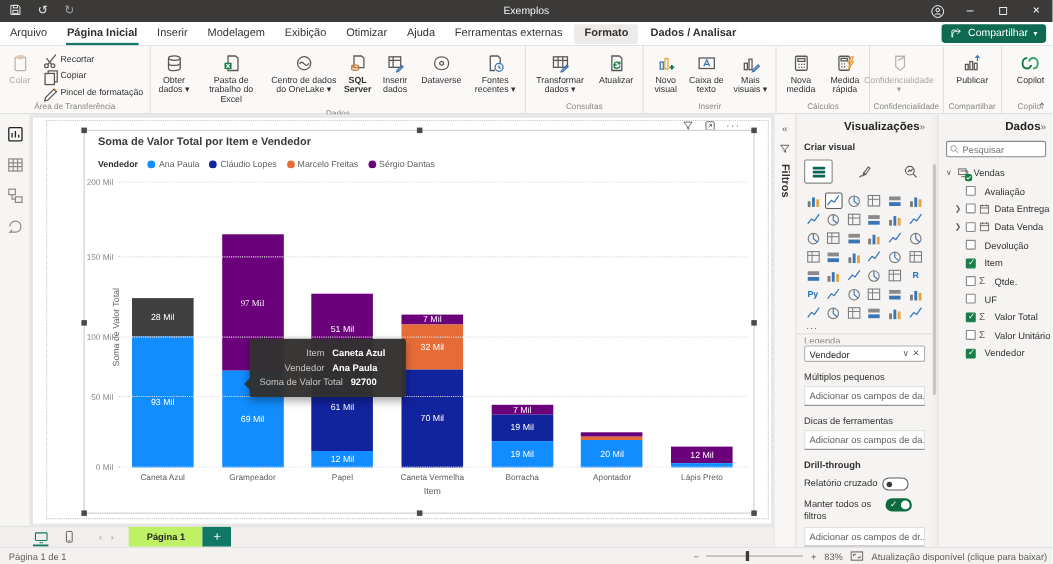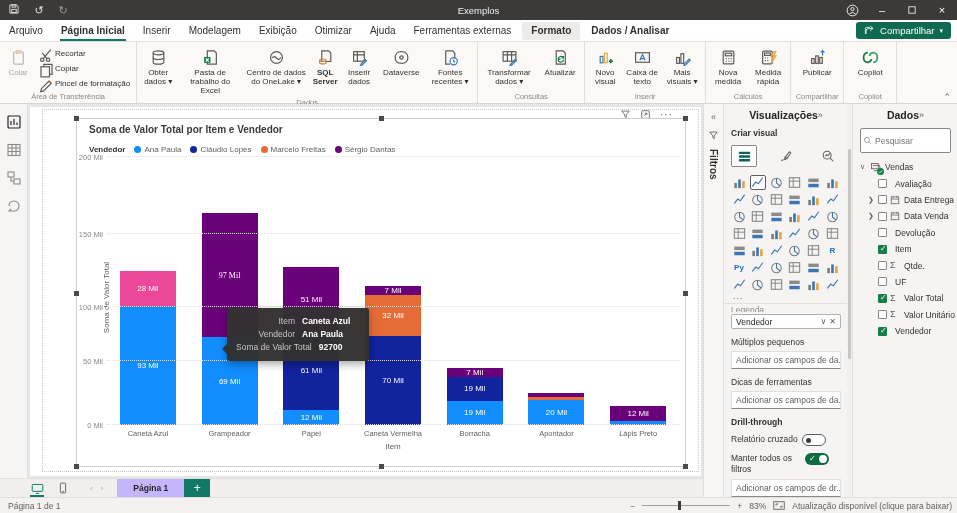--- a/index.html
+++ b/index.html
@@ -79,21 +79,21 @@
   .tt-label { flex:1; text-align:right; color:#c8c6c4; white-space:nowrap; }
   .tt-value { font-weight:bold; color:#fff; min-width:58px; text-align:left; white-space:nowrap; }
 
   
   .filtros-strip { position:absolute; left:703px; top:104px; width:20px; height:393px; background:#f8f7f6; border-left:1px solid #e1dfdd; display:flex; flex-direction:column; align-items:center; gap:8px; padding-top:8px; }
   .strip-chev { font-size:9px; color:#605e5c; }
   .strip-funnel { width:11px; height:11px; color:#605e5c; }
   .filtros-text { writing-mode:vertical-rl; font-size:10px; font-weight:bold; color:#323130; }
 
   .viz-panel { position:absolute; left:723px; top:104px; width:124px; height:393px; background:#f5f4f3; border-left:1px solid #e1dfdd; padding:5px 6px 0 7px; overflow:hidden; }
-  .panel-head { display:flex; justify-content:center; align-items:center; font-size:10.5px; font-weight:bold; color:#252423; }
+  .panel-head { display:flex; justify-content:flex-end; align-items:center; font-size:10.5px; font-weight:bold; color:#252423; }
   .panel-head .chev { font-size:9px; color:#605e5c; font-weight:normal; }
   .criar-visual { font-size:8.5px; font-weight:bold; color:#323130; margin-top:7px; }
   .viz-tabs { display:flex; align-items:center; gap:16px; margin-top:5px; height:26px; }
   .viz-tab { width:28px; height:22px; display:flex; align-items:center; justify-content:center; border-radius:2px; }
   .viz-tab.selected { background:#fff; border:1px solid #8a8886; }
   .gallery { margin-top:6px; display:grid; grid-template-columns:repeat(6,1fr); gap:2px 2px; }
   .gcell { width:16px; height:15px; display:flex; align-items:center; justify-content:center; border:1px solid transparent; border-radius:2px; }
   .gcell.selected { border-color:#605e5c; background:#fff; }
   .gtxt { font-size:8px; font-weight:bold; color:#1f6fc0; }
   .gallery-more { font-size:9px; color:#605e5c; letter-spacing:1px; line-height:7px; margin:1px 0 3px 2px; }
@@ -110,39 +110,39 @@
   .tg.off { background:#fff; border:1px solid #605e5c; }
   .tg.off::after { content:""; position:absolute; left:3px; top:2.5px; width:5px; height:5px; border-radius:50%; background:#3b3a39; }
   .tg.on { background:#0e6b3f; }
   .tg.on::before { content:"✓"; position:absolute; left:4px; top:0.5px; font-size:8px; color:#fff; }
   .tg.on::after { content:""; position:absolute; right:2px; top:2px; width:8px; height:8px; border-radius:50%; background:#fff; }
 
   .panel-scrollbar { position:absolute; left:847px; top:104px; width:5px; height:393px; background:#f1f0ef; }
   .panel-scrollbar .thumb { position:absolute; left:1px; top:45px; width:3px; height:210px; background:#c8c6c4; border-radius:2px; }
 
   .dados-panel { position:absolute; left:852px; top:104px; width:105px; height:393px; background:#f5f4f3; border-left:1px solid #e1dfdd; padding:5px 6px 0 7px; }
-  .search-box { margin-top:7px; height:25px; background:#fff; border:1px solid #8a8886; border-radius:2px; display:flex; align-items:center; gap:3px; padding:0 2px; }
+  .search-box { margin-top:7px; height:15px; background:#fff; border:1px solid #8a8886; border-radius:2px; display:flex; align-items:center; gap:3px; padding:0 2px; }
   .search-box input { border:none; outline:none; width:70px; font-size:8.5px; font-family:inherit; color:#323130; background:transparent; }
   .tree { margin-top:6px; }
   .tree-row { display:flex; align-items:center; height:16.4px; gap:3px; font-size:8.5px; color:#323130; white-space:nowrap; }
   .tr-chev { width:7px; font-size:7px; color:#605e5c; flex:none; }
   .cb { width:9px; height:9px; border:1px solid #8a8886; border-radius:1px; background:#fff; flex:none; position:relative; }
   .cb.checked { background:#177d49; border-color:#177d49; }
   .cb.checked::after { content:"✓"; position:absolute; left:1px; top:-2px; font-size:8px; color:#fff; }
   .tr-ico { width:11px; flex:none; color:#605e5c; font-size:9px; line-height:9px; }
   .sigma { font-size:9px; color:#605e5c; }
 
   
   .pagebar { position:absolute; left:0; top:478px; width:703px; height:19px; background:#f0efee; border-top:1px solid #e1dfdd; display:flex; align-items:center; }
   .pb-view { width:22px; height:19px; display:flex; align-items:center; justify-content:center; color:#605e5c; position:relative; margin-left:26px; }
   .pb-view.active { color:#117865; }
   .pb-view.active::after { content:""; position:absolute; left:4px; right:4px; bottom:1px; height:2px; background:#117865; }
   .pb-view + .pb-view { margin-left:4px; }
   .pb-arrows { display:flex; gap:8px; margin-left:16px; color:#a19f9d; font-size:8px; }
-  .pb-tab { margin-left:14px; height:19px; background:#c4b5fd; display:flex; align-items:center; padding:0 16px; font-size:8.5px; font-weight:bold; color:#252423; }
+  .pb-tab { margin-left:14px; height:19px; background:#bef264; display:flex; align-items:center; padding:0 16px; font-size:8.5px; font-weight:bold; color:#252423; }
   .pb-add { width:26px; height:19px; background:#117865; color:#fff; display:flex; align-items:center; justify-content:center; font-size:12px; }
 
   
   .statusbar { position:absolute; left:0; top:497px; width:957px; height:16px; background:#f3f2f1; border-top:1px solid #e1dfdd; display:flex; align-items:center; font-size:8.5px; color:#605e5c; }
   .sb-left { margin-left:8px; }
   .sb-right { position:absolute; right:5px; display:flex; align-items:center; gap:7px; }
   .slider { width:88px; height:1px; background:#a19f9d; position:relative; }
   .slider .thumb { position:absolute; left:40%; top:-4px; width:3px; height:9px; background:#3b3a39; }
   .sb-zoom { color:#605e5c; }
   .sb-fit { width:12px; height:10px; color:#605e5c; }
@@ -403,20 +403,34 @@
               <rect x="2.5" y="2" width="9" height="12" rx="1"></rect>
               <rect x="4.3" y="3.8" width="5.4" height="2.2"></rect>
               <path d="M4.5 8.5h1M6.8 8.5h1M4.5 11h1M6.8 11h1"></path>
               <path d="M13 2.5l-2.5 5h2l-2 6 4.5-7h-2.2l2-4z" stroke="#e8a33d"></path>
             </svg>
           </div>
           <div class="rlb">Medida rápida</div>
         </div>
       </div>
       <div class="rg-label">Cálculos</div>
+    </div>
+    <div class="ribbon-group">
+      <div class="rg-buttons">
+        <div class="rbtn disabled" style="width: 46px;">
+          <div class="ric">
+            <svg viewBox="0 0 16 16" width="17" height="17" fill="none" stroke="#5a5856" stroke-width="1.1">
+              <path d="M5 2h7.5v9L8.8 14 5 11z"></path>
+              <path d="M7 5.5l5-2.5"></path>
+            </svg>
+          </div>
+          <div class="rlb">Confidencialidade ▾</div>
+        </div>
+      </div>
+      <div class="rg-label">Confidencialidade</div>
     </div>
     <div class="ribbon-group">
       <div class="rg-buttons">
         <div class="rbtn" style="width: 46px;">
           <div class="ric">
             <svg viewBox="0 0 16 16" width="17" height="17" fill="none" stroke="#5a5856" stroke-width="1.1">
               <rect x="2.5" y="9" width="2.4" height="4.5"></rect>
               <rect x="6.3" y="6.5" width="2.4" height="7"></rect>
               <rect x="10.1" y="8" width="2.4" height="5.5"></rect>
               <path d="M12.8 6V1.8M11 3.4l1.8-1.8 1.8 1.8" stroke="#3a76b5"></path>
@@ -524,21 +538,21 @@
           </span>
       </div>
 
       <div class="plot" id="plot">
         <div class="yaxis-title">Soma de Valor Total</div>
         <div class="cols" id="cols">
             <div class="colslot">
               <div class="seg" style="height: 118.575px; background: rgb(17, 141, 255);">
                 <span>93 Mil</span>
               </div>
-              <div class="seg" style="height: 35.7px; background: #ec4899;">
+              <div class="seg" style="height: 35.7px; background: #404040;">
                 <span>28 Mil</span>
               </div>
             </div>
             <div class="colslot">
               <div class="seg" style="height: 87.975px; background: rgb(17, 141, 255);">
                 <span>69 Mil</span>
               </div>
               <div class="seg" style="height: 123.675px; background: rgb(107, 0, 123); font-family: Liberation Serif, serif;">
                 <span>97 Mil</span>
               </div>
@@ -595,21 +609,21 @@
           </div>
           <div class="gridline" style="bottom: 63.75px;">
             <span class="ytick">50 Mil</span>
           </div>
           <div class="gridline" style="bottom: 118px;">
             <span class="ytick">100 Mil</span>
           </div>
           <div class="gridline" style="bottom: 191.25px;">
             <span class="ytick">150 Mil</span>
           </div>
-          <div class="gridline" style="bottom: 268px;">
+          <div class="gridline" style="bottom: 259px;">
             <span class="ytick">200 Mil</span>
           </div>
         </div>
       <div class="xlabels" id="xlabels">
           <div>Caneta Azul</div>
           <div>Grampeador</div>
           <div>Papel</div>
           <div>Caneta Vermelha</div>
           <div>Borracha</div>
           <div>Apontador</div>

